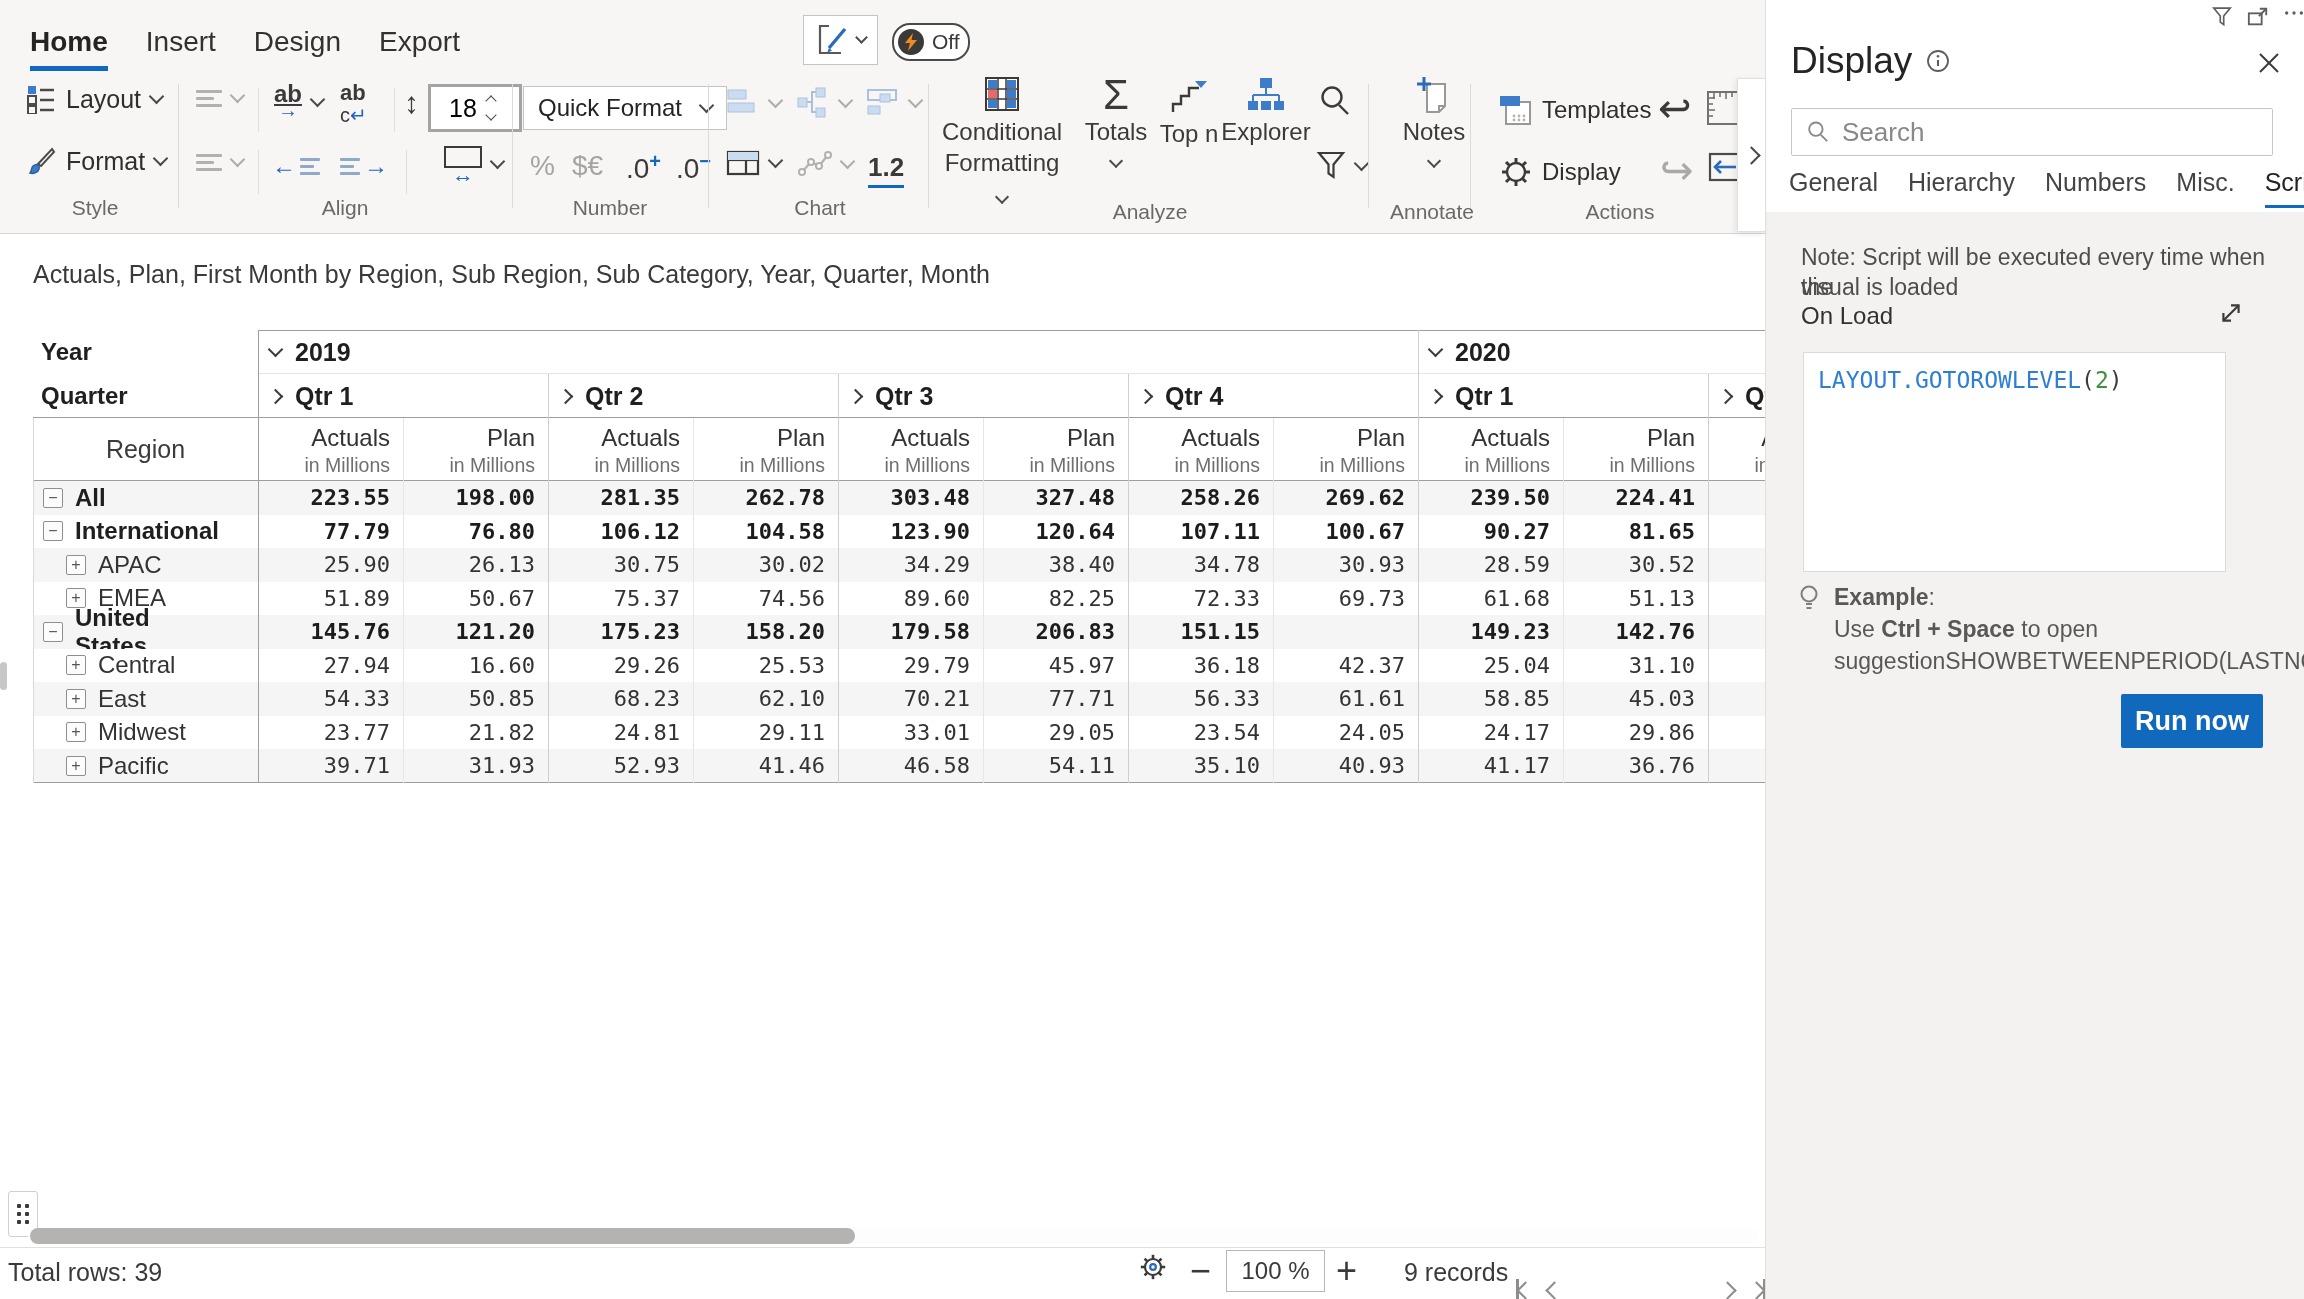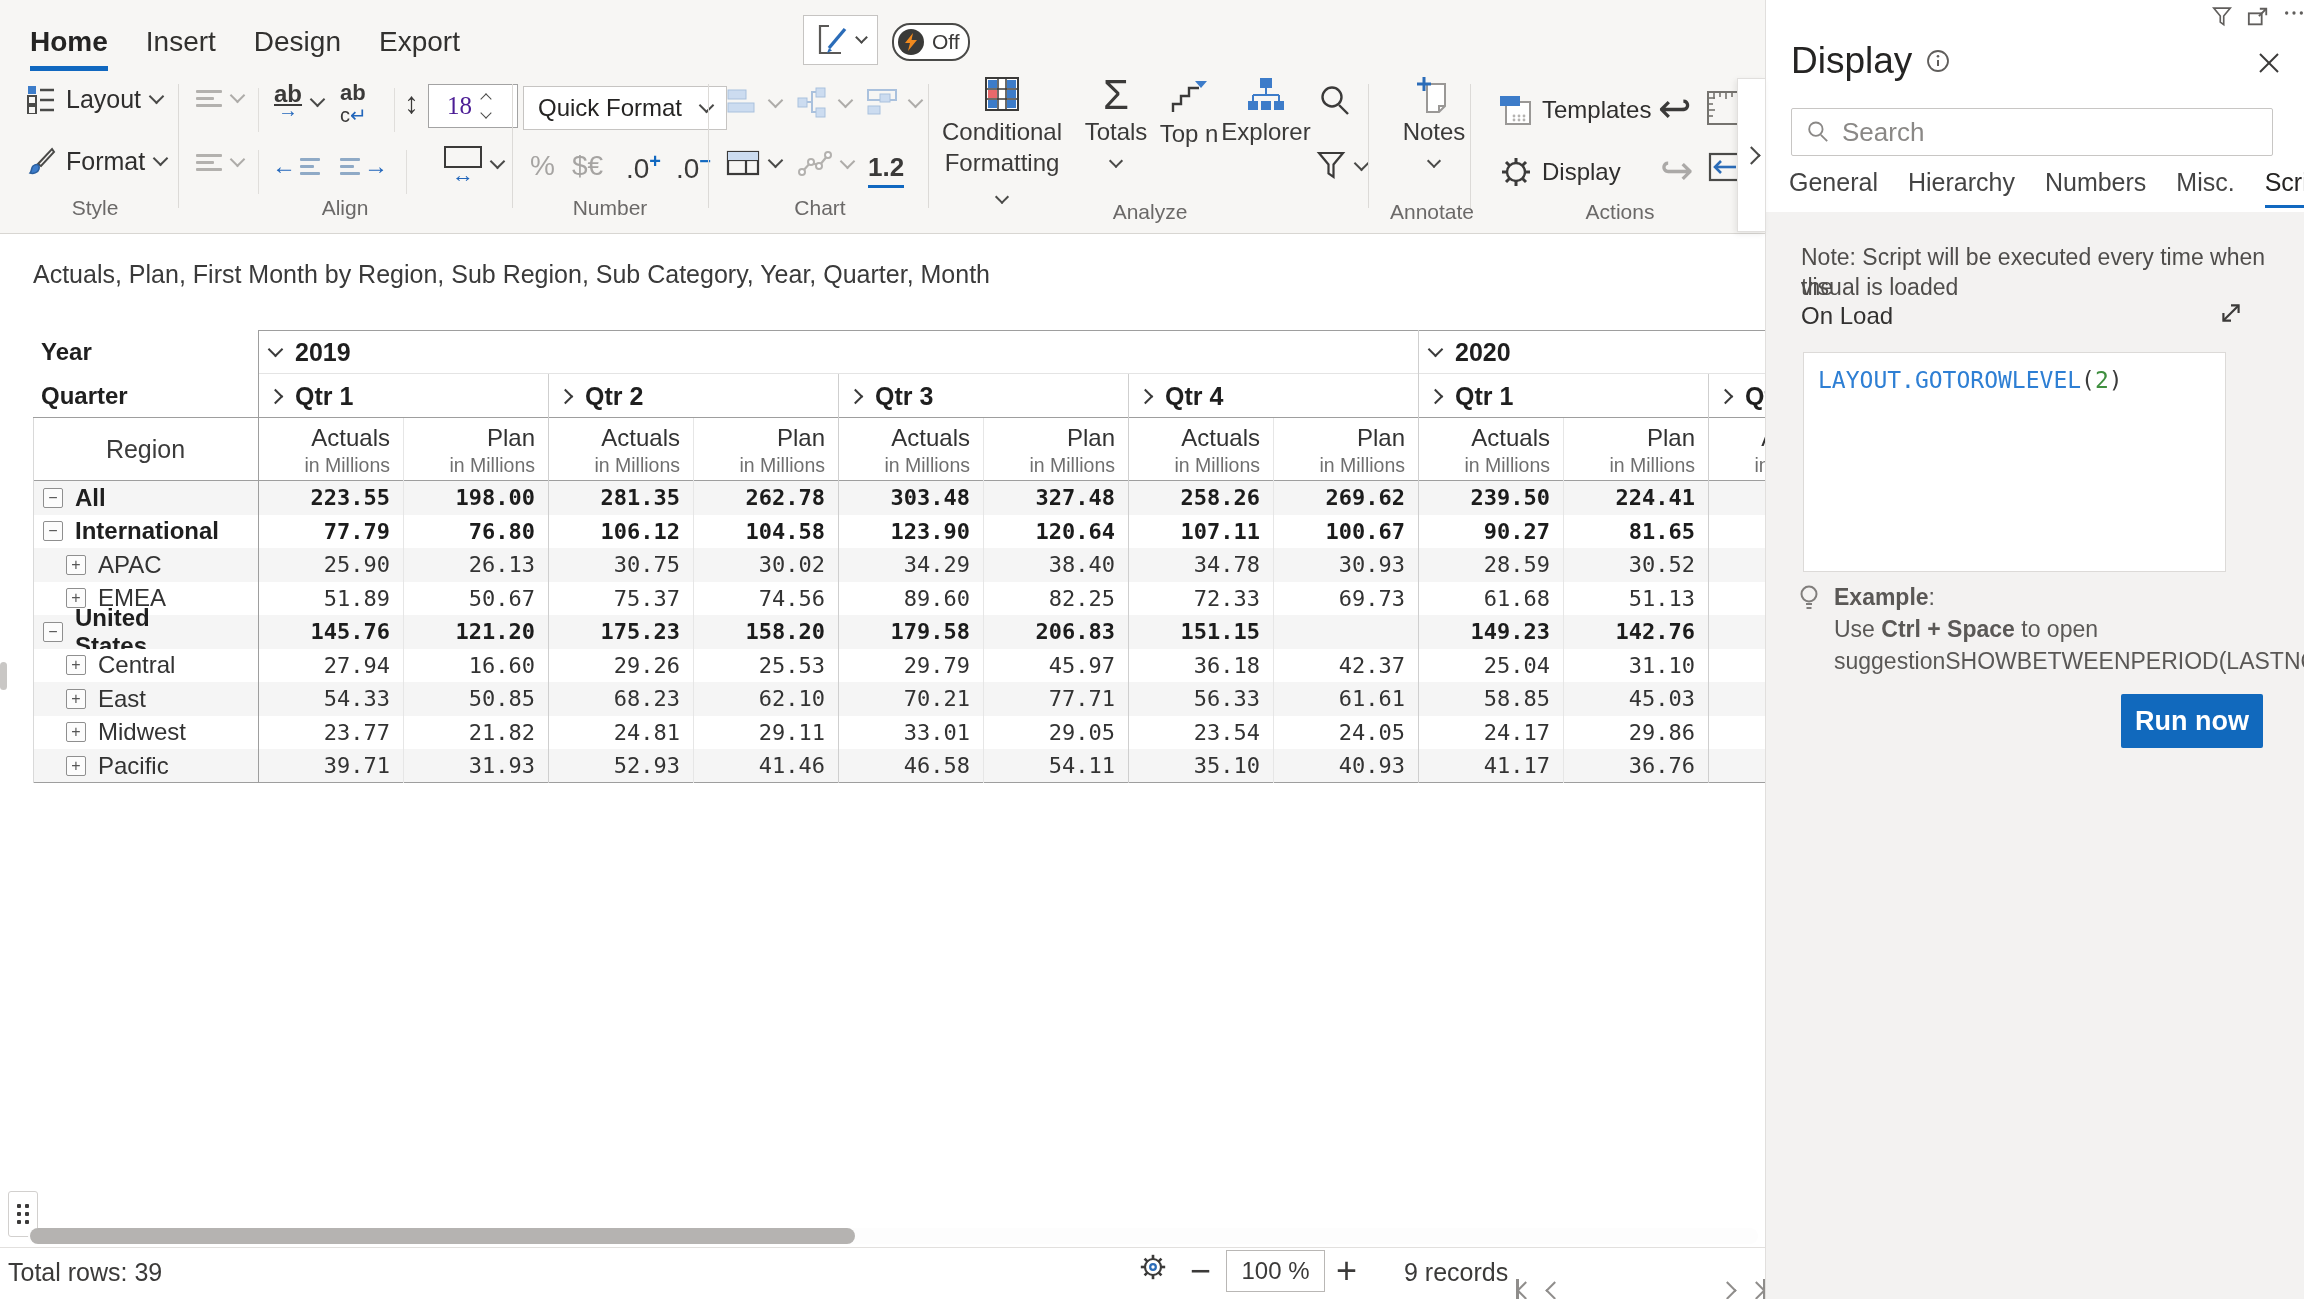--- a/index.html
+++ b/index.html
@@ -17,22 +17,22 @@
   .rbtn{position:absolute;display:flex;align-items:center;gap:10px;font-size:25px;color:#2f2e2d;cursor:pointer;}
   .chv{width:9px;height:9px;border-right:2px solid #4a4a48;border-bottom:2px solid #4a4a48;
        display:inline-block;transform:rotate(45deg);margin-top:-6px;flex:none;}
   .chv.r{transform:rotate(-45deg);margin-top:0;}
   .chv.gray{border-color:#aeaca9;}
   .lines{display:inline-flex;flex-direction:column;gap:4px;width:26px;}
   .lines i{display:block;height:3px;background:#b3b1ae;border-radius:1px;}
   .lines i:nth-child(2){width:70%;}
   .icglyph{font-size:24px;line-height:1;color:#3b3a39;}
   .dis{color:#a6a4a2;}
-  .numbox{position:absolute;width:70px;height:42px;background:#fff;border:1px solid #a3a3a3;
-          display:flex;align-items:center;font-size:25px;color:#4c1d95;font-family:Liberation Serif, serif;}
+  .numbox{position:absolute;width:70px;height:42px;background:#fff;border:3px solid #a3a3a3;
+          display:flex;align-items:center;font-size:25px;color:#000000;}
   .spin{display:flex;flex-direction:column;gap:6px;margin-left:10px;}
   .spin .chv{width:7px;height:7px;border-width:1.5px;margin:0;}
   .spin .up{transform:rotate(-135deg);}
   .qselect{position:absolute;left:523px;top:86px;width:174px;height:42px;background:#fff;
            border:1px solid #c6c4c2;display:flex;align-items:center;padding:0 14px;font-size:24px;color:#252423;justify-content:space-between;}
   .underline-blue{border-bottom:3px solid #1168c0;padding-bottom:2px;}
   .pill{position:absolute;left:892px;top:23px;width:70px;height:34px;border:2px solid #4a4a48;
         border-radius:18px;display:flex;align-items:center;gap:8px;padding-left:4px;background:#fff;cursor:pointer;}
   .pill .bolt{width:26px;height:26px;border-radius:50%;background:#3a3a38;display:flex;align-items:center;justify-content:center;}
   .penbox{position:absolute;left:803px;top:15px;width:73px;height:48px;background:#fff;border:1px solid #c6c4c2;

